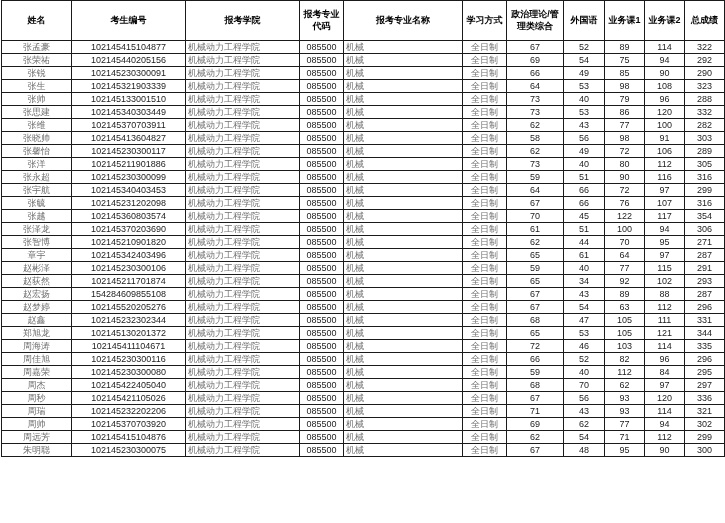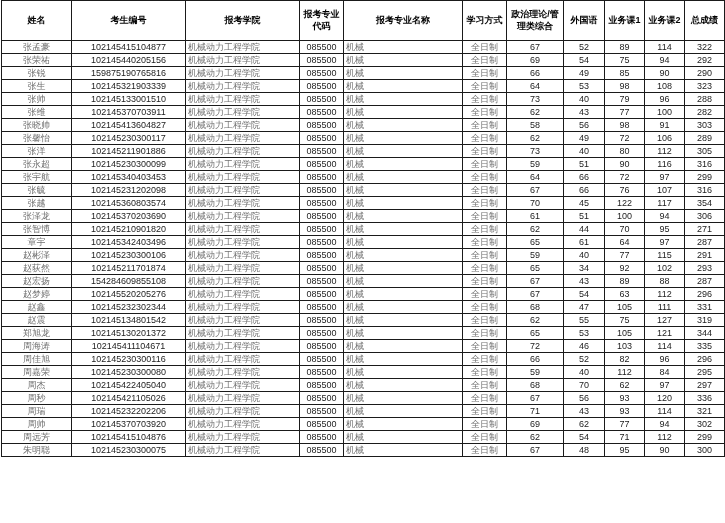--- a/index.html
+++ b/index.html
@@ -99,21 +99,21 @@
     <td class="cjk al-l">机械</td>
     <td class="cjk al-c">全日制</td>
     <td class="num al-c">69</td>
     <td class="num al-c">54</td>
     <td class="num al-c">75</td>
     <td class="num al-c">94</td>
     <td class="num al-c">292</td>
   </tr>
         <tr>
     <td class="cjk al-c">张锐</td>
-    <td class="num al-c">159875190765816</td>
+    <td class="num al-c">102145230300091</td>
     <td class="cjk al-l">机械动力工程学院</td>
     <td class="num al-c">085500</td>
     <td class="cjk al-l">机械</td>
     <td class="cjk al-c">全日制</td>
     <td class="num al-c">66</td>
     <td class="num al-c">49</td>
     <td class="num al-c">85</td>
     <td class="num al-c">90</td>
     <td class="num al-c">290</td>
   </tr>
@@ -137,20 +137,33 @@
     <td class="num al-c">085500</td>
     <td class="cjk al-l">机械</td>
     <td class="cjk al-c">全日制</td>
     <td class="num al-c">73</td>
     <td class="num al-c">40</td>
     <td class="num al-c">79</td>
     <td class="num al-c">96</td>
     <td class="num al-c">288</td>
   </tr>
         <tr>
+    <td class="cjk al-c">张思建</td>
+    <td class="num al-c">102145340303449</td>
+    <td class="cjk al-l">机械动力工程学院</td>
+    <td class="num al-c">085500</td>
+    <td class="cjk al-l">机械</td>
+    <td class="cjk al-c">全日制</td>
+    <td class="num al-c">73</td>
+    <td class="num al-c">53</td>
+    <td class="num al-c">86</td>
+    <td class="num al-c">120</td>
+    <td class="num al-c">332</td>
+  </tr>
+        <tr>
     <td class="cjk al-c">张维</td>
     <td class="num al-c">102145370703911</td>
     <td class="cjk al-l">机械动力工程学院</td>
     <td class="num al-c">085500</td>
     <td class="cjk al-l">机械</td>
     <td class="cjk al-c">全日制</td>
     <td class="num al-c">62</td>
     <td class="num al-c">43</td>
     <td class="num al-c">77</td>
     <td class="num al-c">100</td>
@@ -345,33 +358,20 @@
     <td class="num al-c">085500</td>
     <td class="cjk al-l">机械</td>
     <td class="cjk al-c">全日制</td>
     <td class="num al-c">68</td>
     <td class="num al-c">47</td>
     <td class="num al-c">105</td>
     <td class="num al-c">111</td>
     <td class="num al-c">331</td>
   </tr>
         <tr>
-    <td class="cjk al-c">赵震</td>
-    <td class="num al-c">102145134801542</td>
-    <td class="cjk al-l">机械动力工程学院</td>
-    <td class="num al-c">085500</td>
-    <td class="cjk al-l">机械</td>
-    <td class="cjk al-c">全日制</td>
-    <td class="num al-c">62</td>
-    <td class="num al-c">55</td>
-    <td class="num al-c">75</td>
-    <td class="num al-c">127</td>
-    <td class="num al-c">319</td>
-  </tr>
-        <tr>
     <td class="cjk al-c">郑旭龙</td>
     <td class="num al-c">102145130201372</td>
     <td class="cjk al-l">机械动力工程学院</td>
     <td class="num al-c">085500</td>
     <td class="cjk al-l">机械</td>
     <td class="cjk al-c">全日制</td>
     <td class="num al-c">65</td>
     <td class="num al-c">53</td>
     <td class="num al-c">105</td>
     <td class="num al-c">121</td>

